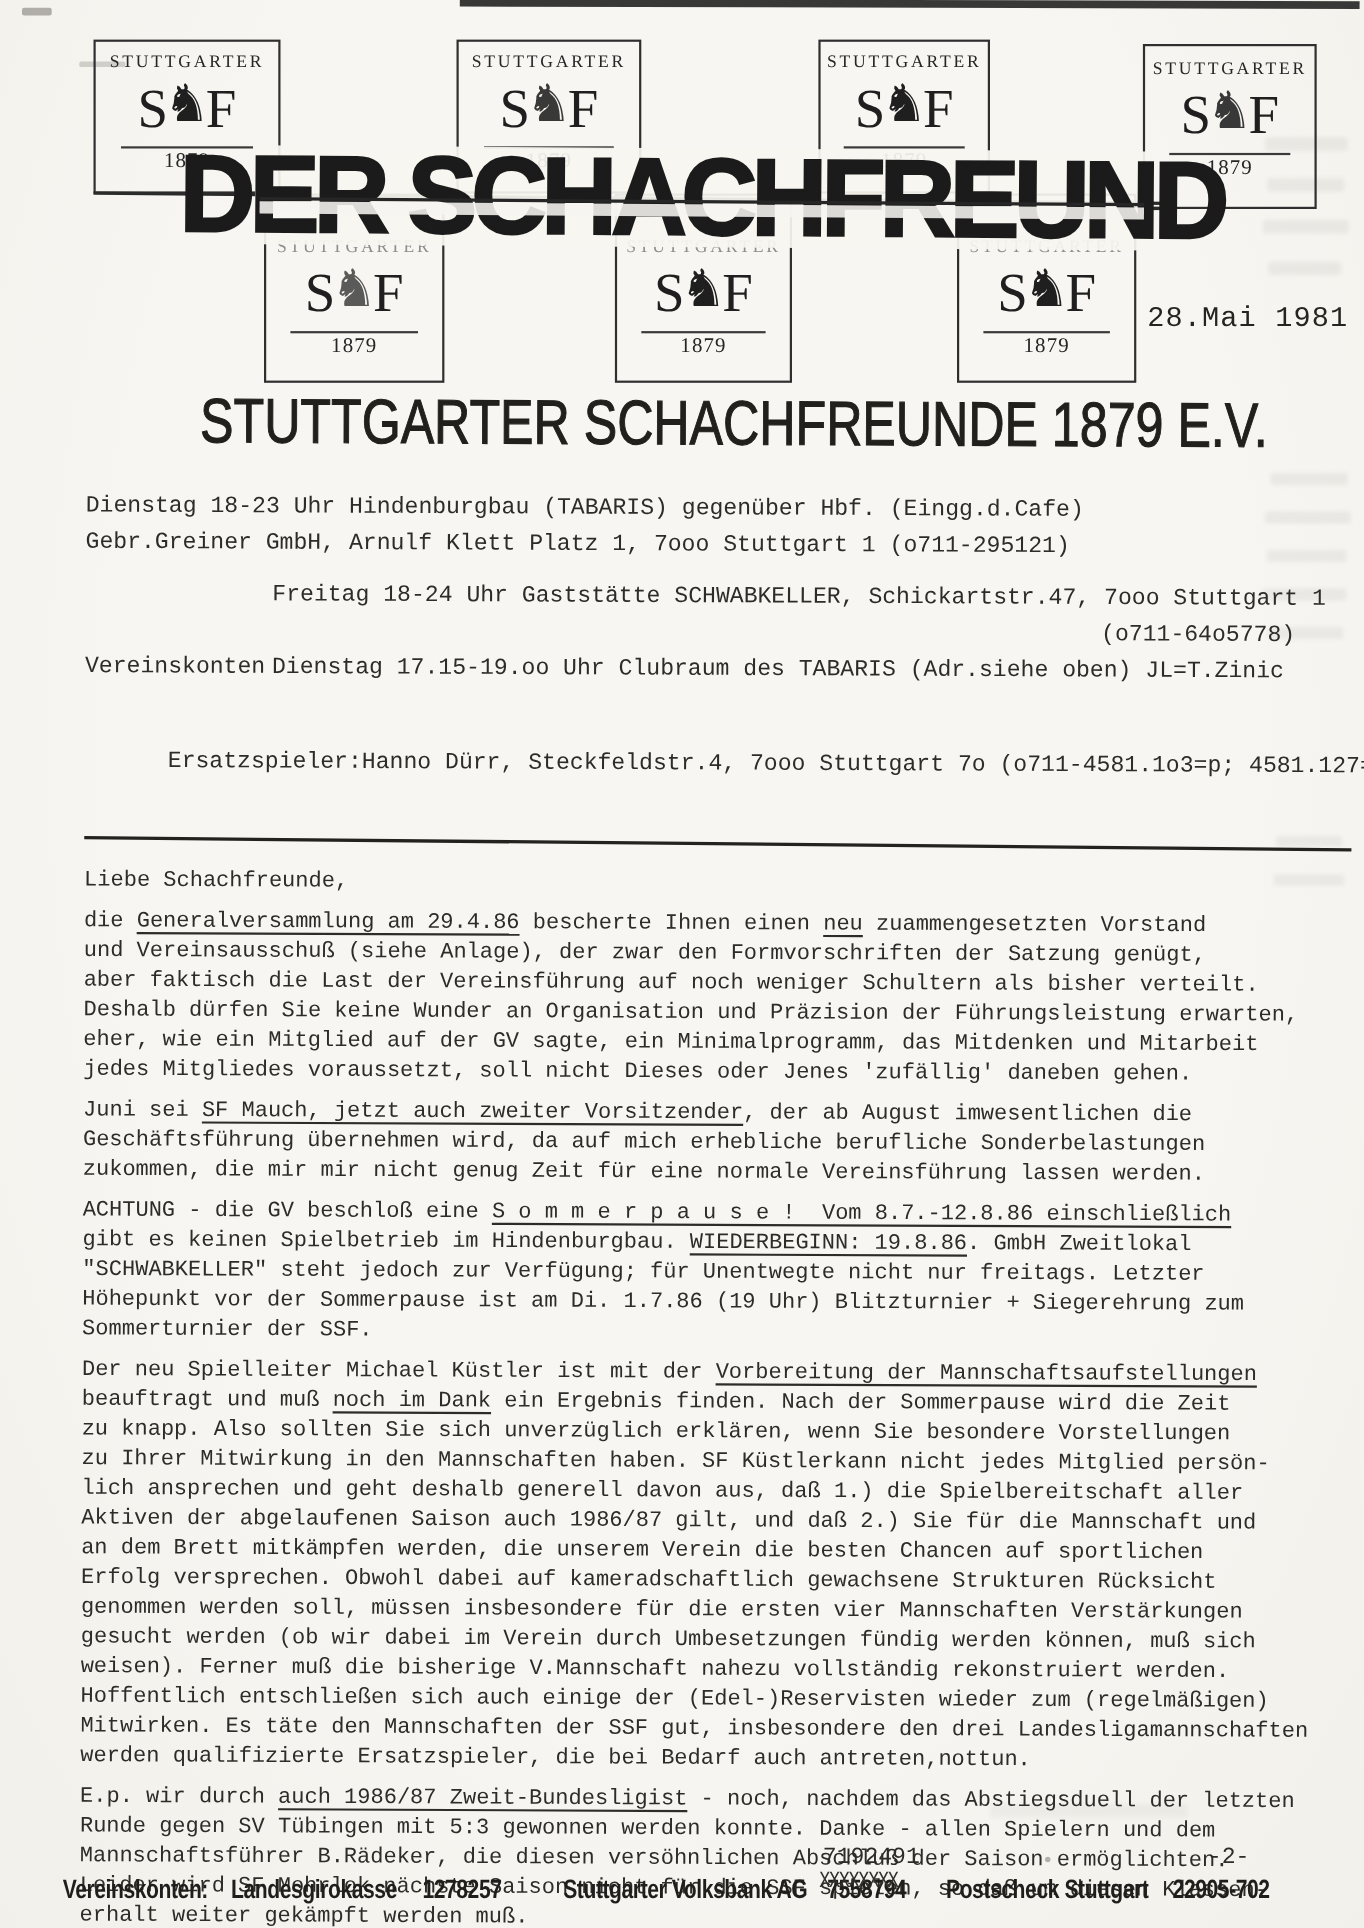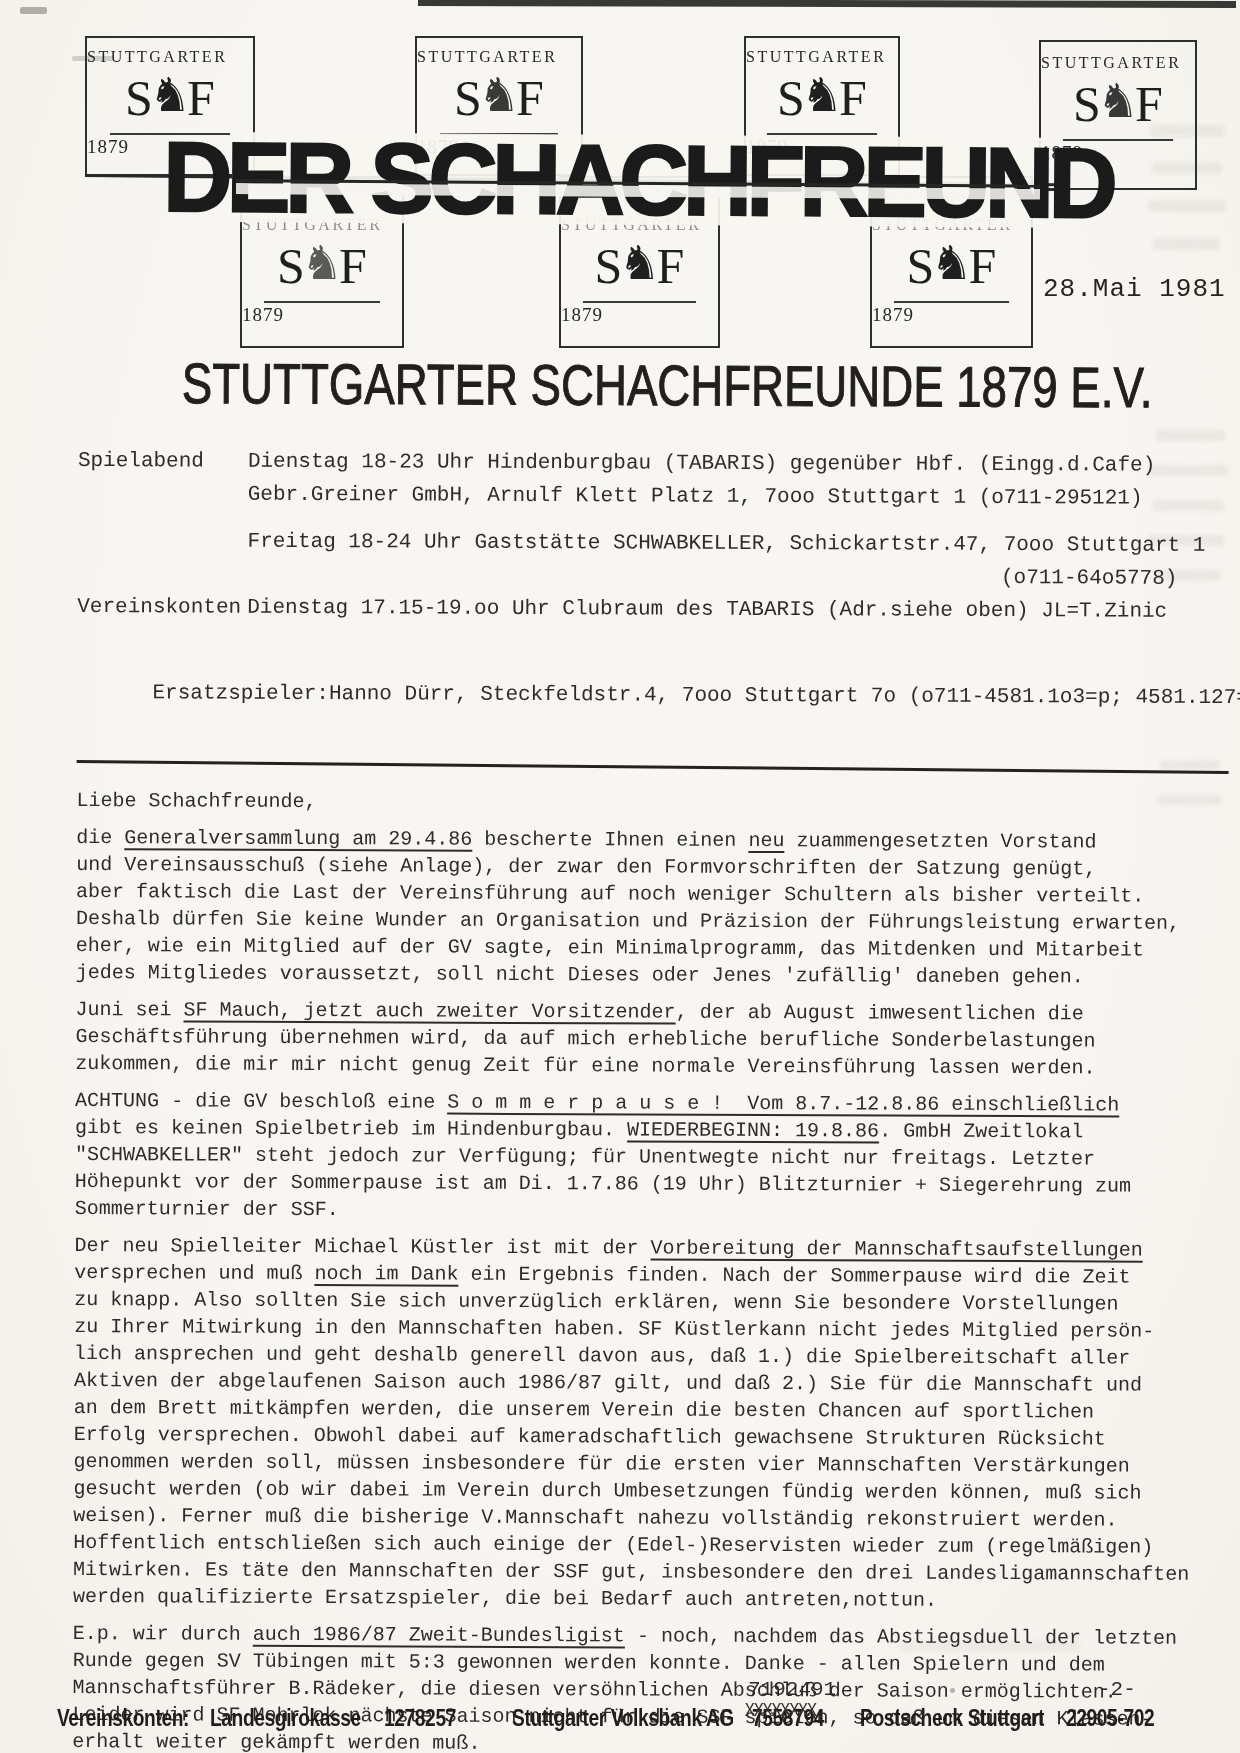--- a/index.html
+++ b/index.html
@@ -7,21 +7,21 @@
     background:radial-gradient(ellipse at 50% 38%, #f7f6f2 55%, #f2f0ea 100%);
     font-family:"Liberation Mono", monospace;color:#2e2c29;}
 
   
   .streak{position:absolute;left:418px;top:0;width:818px;height:7px;background:#161616;opacity:.85;transform:rotate(.15deg);}
   .sm1{position:absolute;left:20px;top:7px;width:27px;height:7px;background:#4a4742;opacity:.4;border-radius:2px;}
   .sm2{position:absolute;left:72px;top:56px;width:42px;height:5px;background:#4a4742;opacity:.22;border-radius:2px;}
   .g{position:absolute;background:#5f5b54;opacity:.08;filter:blur(2px);border-radius:2px;z-index:0;}
 
   
-  .logo-box{position:absolute;border:2px solid #2f2f2f;box-sizing:border-box;text-align:left;z-index:1;}
+  .logo-box{position:absolute;border:2px solid #2f2f2f;box-sizing:border-box;text-align:center;z-index:1;}
   .lb-top{font-family:"Liberation Serif", serif;font-size:16px;letter-spacing:2.5px;color:#262626;}
   .lb-mid{display:flex;align-items:center;justify-content:center;height:64px;color:#1f1f1f;}
   .lb-s,.lb-f{font-family:"Liberation Serif", serif;font-size:50px;line-height:1;}
   .lb-knight{font-family:"DejaVu Sans", sans-serif;font-size:47px;line-height:1;margin:0 -4px;position:relative;top:-4px;}
   .lb-rule{width:72%;margin:3px auto 1px;border-top:2px solid #3a3a3a;}
   .lb-year{font-family:"Liberation Serif", serif;font-size:19px;letter-spacing:1px;color:#262626;}
   .b1{left:85px;top:36px;width:170px;height:140px;padding-top:10px;}
   .b2{left:415px;top:36px;width:168px;height:140px;padding-top:10px;}
   .b3{left:744px;top:36px;width:156px;height:140px;padding-top:10px;}
   .b4{left:1039px;top:40px;width:158px;height:150px;padding-top:12px;}
@@ -183,21 +183,20 @@
   <div class="cutline"></div>
   <div class="stripe"></div>
 
   <div class="issue-date">28.Mai 1981</div>
 
   <div class="main-heading">STUTTGARTER SCHACHFREUNDE 1879 E.V.</div>
 
   <div class="flow">
 
     <div class="crow">
-      <span class="clabel">Spielabend</span>
       <span class="cbody">
         <span class="cline">Dienstag 18-23 Uhr Hindenburgbau (TABARIS) gegenüber Hbf. (Eingg.d.Cafe)</span>
         <span class="cline">Gebr.Greiner GmbH, Arnulf Klett Platz 1, 7ooo Stuttgart 1 (o711-295121)</span>
       </span>
     </div>
 
     <div class="crow m14">
       <span class="clabel"></span>
       <span class="cbody">
         <span class="cline">Freitag 18-24 Uhr Gaststätte SCHWABKELLER, Schickartstr.47, 7ooo Stuttgart 1</span>
@@ -236,21 +235,21 @@
           </div>
           <div class="para">
             <div class="tline"><span>ACHTUNG - die GV beschloß eine </span><span class="u">S o m m e r p a u s e !  Vom 8.7.-12.8.86 einschließlich</span></div>
             <div class="tline"><span>gibt es keinen Spielbetrieb im Hindenburgbau. </span><span class="u">WIEDERBEGINN: 19.8.86</span><span>. GmbH Zweitlokal</span></div>
             <div class="tline"><span>"SCHWABKELLER" steht jedoch zur Verfügung; für Unentwegte nicht nur freitags. Letzter</span></div>
             <div class="tline"><span>Höhepunkt vor der Sommerpause ist am Di. 1.7.86 (19 Uhr) Blitzturnier + Siegerehrung zum</span></div>
             <div class="tline"><span>Sommerturnier der SSF.</span></div>
           </div>
           <div class="para">
             <div class="tline"><span>Der neu Spielleiter Michael Küstler ist mit der </span><span class="u">Vorbereitung der Mannschaftsaufstellungen</span></div>
-            <div class="tline"><span>versprechen und muß </span><span class="u">noch im Dank</span><span> ein Ergebnis finden. Nach der Sommerpause wird die Zeit</span></div>
+            <div class="tline"><span>beauftragt und muß </span><span class="u">noch im Dank</span><span> ein Ergebnis finden. Nach der Sommerpause wird die Zeit</span></div>
             <div class="tline"><span>zu knapp. Also sollten Sie sich unverzüglich erklären, wenn Sie besondere Vorstellungen</span></div>
             <div class="tline"><span>zu Ihrer Mitwirkung in den Mannschaften haben. SF Küstlerkann nicht jedes Mitglied persön-</span></div>
             <div class="tline"><span>lich ansprechen und geht deshalb generell davon aus, daß 1.) die Spielbereitschaft aller</span></div>
             <div class="tline"><span>Aktiven der abgelaufenen Saison auch 1986/87 gilt, und daß 2.) Sie für die Mannschaft und</span></div>
             <div class="tline"><span>an dem Brett mitkämpfen werden, die unserem Verein die besten Chancen auf sportlichen</span></div>
             <div class="tline"><span>Erfolg versprechen. Obwohl dabei auf kameradschaftlich gewachsene Strukturen Rücksicht</span></div>
             <div class="tline"><span>genommen werden soll, müssen insbesondere für die ersten vier Mannschaften Verstärkungen</span></div>
             <div class="tline"><span>gesucht werden (ob wir dabei im Verein durch Umbesetzungen fündig werden können, muß sich</span></div>
             <div class="tline"><span>weisen). Ferner muß die bisherige V.Mannschaft nahezu vollständig rekonstruiert werden.</span></div>
             <div class="tline"><span>Hoffentlich entschließen sich auch einige der (Edel-)Reservisten wieder zum (regelmäßigen)</span></div>

